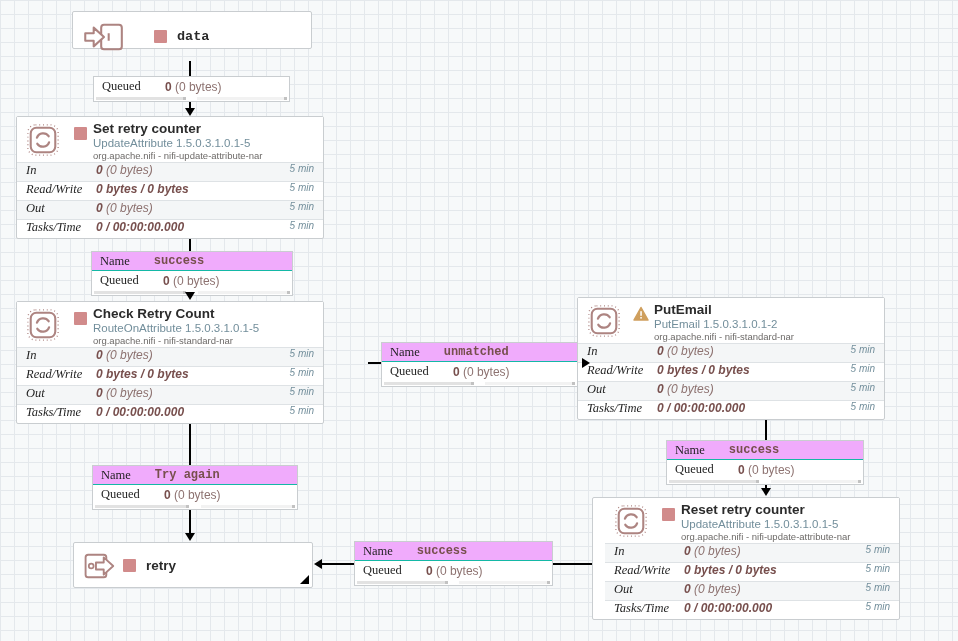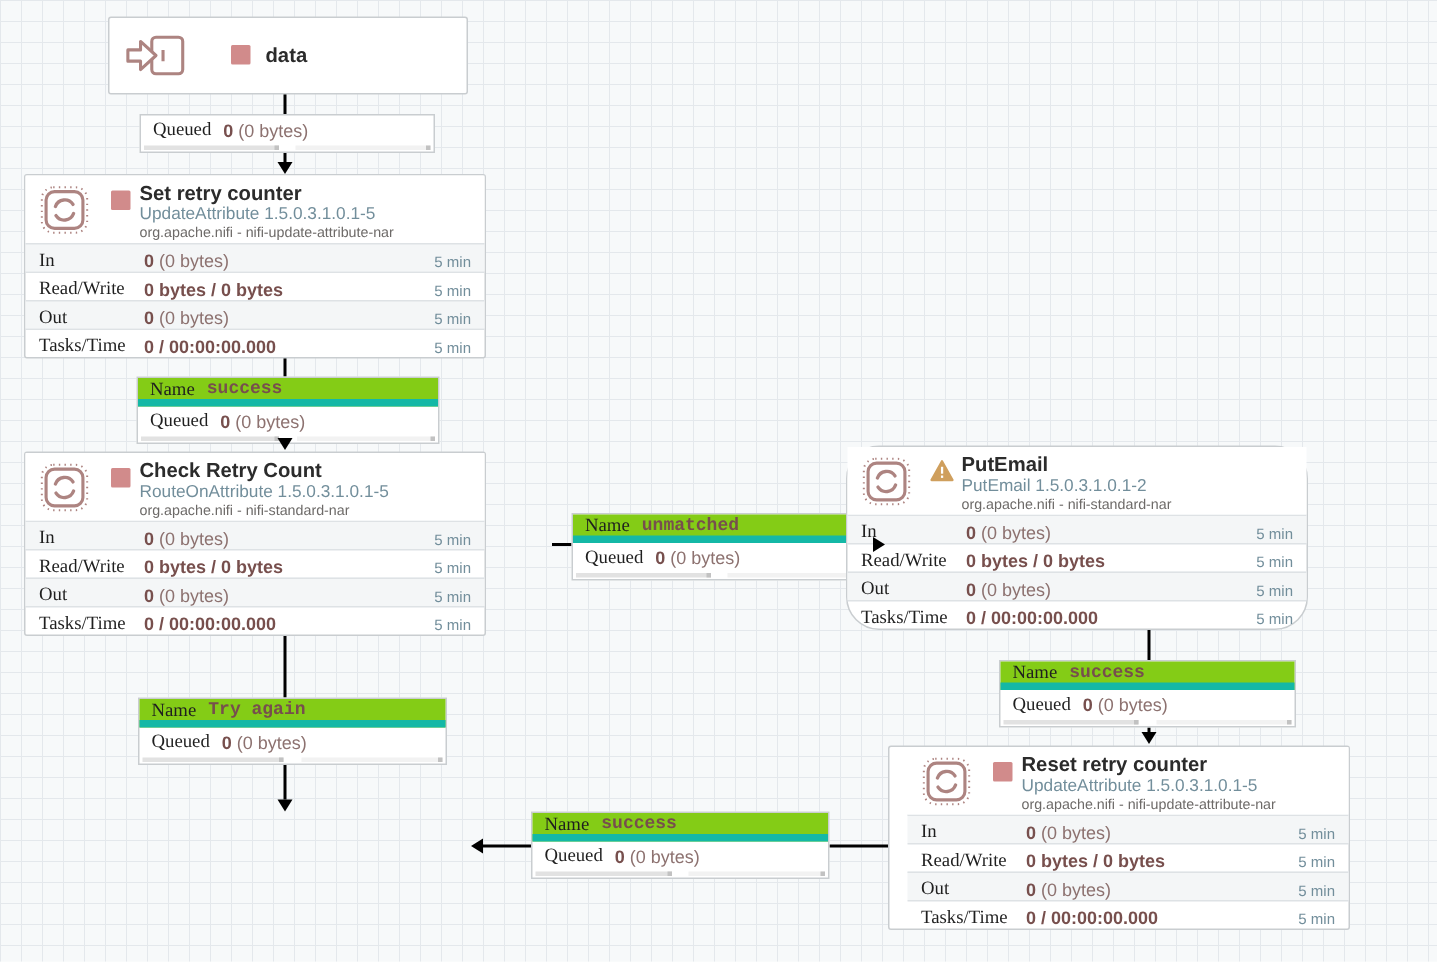--- a/index.html
+++ b/index.html
@@ -17,35 +17,35 @@
     position:absolute; width:308px; background:#fff;
     border:1px solid #c9cdd0; border-radius:2px; z-index:3;
   }
   .proc-header { height:45px; position:relative; background:#fff; }
   .proc-icon { position:absolute; left:9px; top:6px; }
   .run-badge { position:absolute; left:57px; top:10px; width:13px; height:13px; background:#d18b8b; border-radius:1px; }
   .warn-badge { position:absolute; left:55px; top:8px; }
   .proc-title { position:absolute; left:76px; top:4px; font-size:13.5px; font-weight:bold; color:#2b2b2b; white-space:nowrap; }
   .proc-type { position:absolute; left:76px; top:20px; font-size:11.5px; color:#728e9b; white-space:nowrap; }
   .proc-bundle { position:absolute; left:76px; top:33px; font-size:9.5px; color:#6d6a68; white-space:nowrap; }
-  .stat-row { height:19px; display:flex; align-items:flex-end; padding:0 9px; border-top:1px solid #dee2e5; font-size:12px; }
+  .stat-row { height:19px; display:flex; align-items:flex-start; padding:0 9px; border-top:1px solid #dee2e5; font-size:12px;font-style:italic; }
   .stat-row.alt { background:#f4f6f7; }
   .stat-label { font-family:"Liberation Serif", serif; font-size:12.5px; color:#1f1f1f; width:70px; flex:none; }
   .stat-value b { color:#774f4d; font-weight:bold; }
   .stat-value .rest { color:#8d7270; }
   .stat-window { margin-left:auto; color:#728e9b; font-size:10px; }
   
   .port { position:absolute; background:#fff; border:1px solid #c9cdd0; border-radius:2px; z-index:3; }
   .port-badge { position:absolute; width:13px; height:13px; background:#d18b8b; border-radius:1px; }
   .port-label { position:absolute; font-size:13.5px; font-weight:bold; color:#2b2b2b; white-space:nowrap; }
   .corner-tri { position:absolute; right:3px; bottom:3px; width:0; height:0; border-bottom:9px solid #000; border-left:9px solid transparent; }
   
   .qlabel { position:absolute; background:#fff; border:1px solid #c9cdd0; z-index:2; }
-  .qrow { height:19px; display:flex; align-items:center; padding:0 8px; gap:8px; font-size:12px; }
-  .qrow.name { background:#84cc16; border-bottom:5px solid #14b8a6;align-items:center; }
+  .qrow { height:19px; display:flex; align-items:center; padding:0 8px; gap:24px; font-size:12px; }
+  .qrow.name { background:#f0abfc; border-bottom:1px solid #14b8a6;align-items:center; }
   .qkey { font-family:"Liberation Serif", serif; font-size:12.5px; color:#1f1f1f; }
   .qval { color:#774f4d; font-weight:bold;font-family:Liberation Mono, monospace; }
   .qnum b { color:#774f4d; font-weight:bold; }
   .qnum .rest { color:#8d7270; }
   .qbars { position:relative; height:5px; }
   .qbar { position:absolute; top:1px; height:3px; background:#e2e2e2; }
   .qbar::after { content:""; position:absolute; right:0; top:0; width:3px; height:3px; background:#c2c2c2; }
   .qbar.l { left:2px; width:46%; }
   .qbar.r { right:2px; width:46%; background:#f2f2f2; }
   
@@ -72,21 +72,21 @@
 
   <div class="line" style="left:765px; top:418px; width:2px; height:70px;"></div>
   <div class="ah down" style="left:761px; top:488px;"></div>
 
   <div class="line" style="left:189px; top:422px; width:2px; height:111px;"></div>
   <div class="ah down" style="left:185px; top:533px;"></div>
 
   <div class="line" style="left:322px; top:563px; width:270px; height:2px;"></div>
   <div class="ah left" style="left:314px; top:559px;"></div>
 
-  <div class="port" style="left:72px; top:11px; width:240px; height:52px;">
+  <div class="port" style="left:72px; top:11px; width:240px; height:38px;font-family:Liberation Mono, monospace;">
     <span style="position:absolute; left:10px; top:10px;">
       <svg width="42" height="30" viewBox="0 0 44 32">
         <rect x="19" y="3" width="22" height="26" rx="3" fill="none" stroke="#ad8481" stroke-width="2.2"></rect>
         <path d="M2 12 h9 v-6 l11 10 -11 10 v-6 h-9 z" fill="#fff" stroke="#ad8481" stroke-width="2.2" stroke-linejoin="round"></path>
         <line x1="27" y1="12" x2="27" y2="20" stroke="#ad8481" stroke-width="2.2"></line>
       </svg>
     </span>
     <span class="port-badge" style="left:81px; top:18px;"></span>
     <span class="port-label" style="left:104px; top:17px;">data</span>
   </div>
@@ -199,21 +199,21 @@
     <div class="qrow">
       <span class="qkey">Queued</span>
       <span class="qnum"><b>0</b><span class="rest"> (0 bytes)</span></span>
     </div>
     <div class="qbars">
         <span class="qbar l"></span>
         <span class="qbar r"></span>
       </div>
   </div>
 
-  <div class="proc" style="left:564px; top:297px;border-radius:22px;">
+  <div class="proc" style="left:577px; top:297px;">
     <div class="proc-header">
       <span class="proc-icon">
         <svg width="34" height="34" viewBox="0 0 36 36">
           <rect x="2" y="2" width="32" height="32" rx="8" fill="none" stroke="#ad8481" stroke-width="1.4" stroke-dasharray="1 3"></rect>
           <rect x="5" y="5" width="26" height="26" rx="6" fill="none" stroke="#ad8481" stroke-width="2.2"></rect>
           <path d="M 11.6 15.5 A 7 7 0 0 1 24 14" fill="none" stroke="#ad8481" stroke-width="2.4" stroke-linecap="round"></path>
           <path d="M 24.4 20.5 A 7 7 0 0 1 12 22" fill="none" stroke="#ad8481" stroke-width="2.4" stroke-linecap="round"></path>
         </svg>
       </span>
       <span class="warn-badge">
@@ -324,14 +324,26 @@
     <div class="qrow">
       <span class="qkey">Queued</span>
       <span class="qnum"><b>0</b><span class="rest"> (0 bytes)</span></span>
     </div>
     <div class="qbars">
         <span class="qbar l"></span>
         <span class="qbar r"></span>
       </div>
   </div>
 
+  <div class="port" style="left:73px; top:542px; width:240px; height:46px;">
+    <span style="position:absolute; left:9px; top:9px;">
+      <svg width="38" height="28" viewBox="0 0 44 32">
+        <rect x="3" y="3" width="24" height="26" rx="3" fill="none" stroke="#ad8481" stroke-width="2.2"></rect>
+        <circle cx="9.5" cy="16" r="2.8" fill="none" stroke="#ad8481" stroke-width="2"></circle>
+        <path d="M15 12 h9 v-6 l11 10 -11 10 v-6 h-9 z" fill="#fff" stroke="#ad8481" stroke-width="2.2" stroke-linejoin="round"></path>
+      </svg>
+    </span>
+    <span class="port-badge" style="left:49px; top:16px;"></span>
+    <span class="port-label" style="left:72px; top:15px;">retry</span>
+    <span class="corner-tri"></span>
+  </div>
 
 </div>
 
 </body></html>

